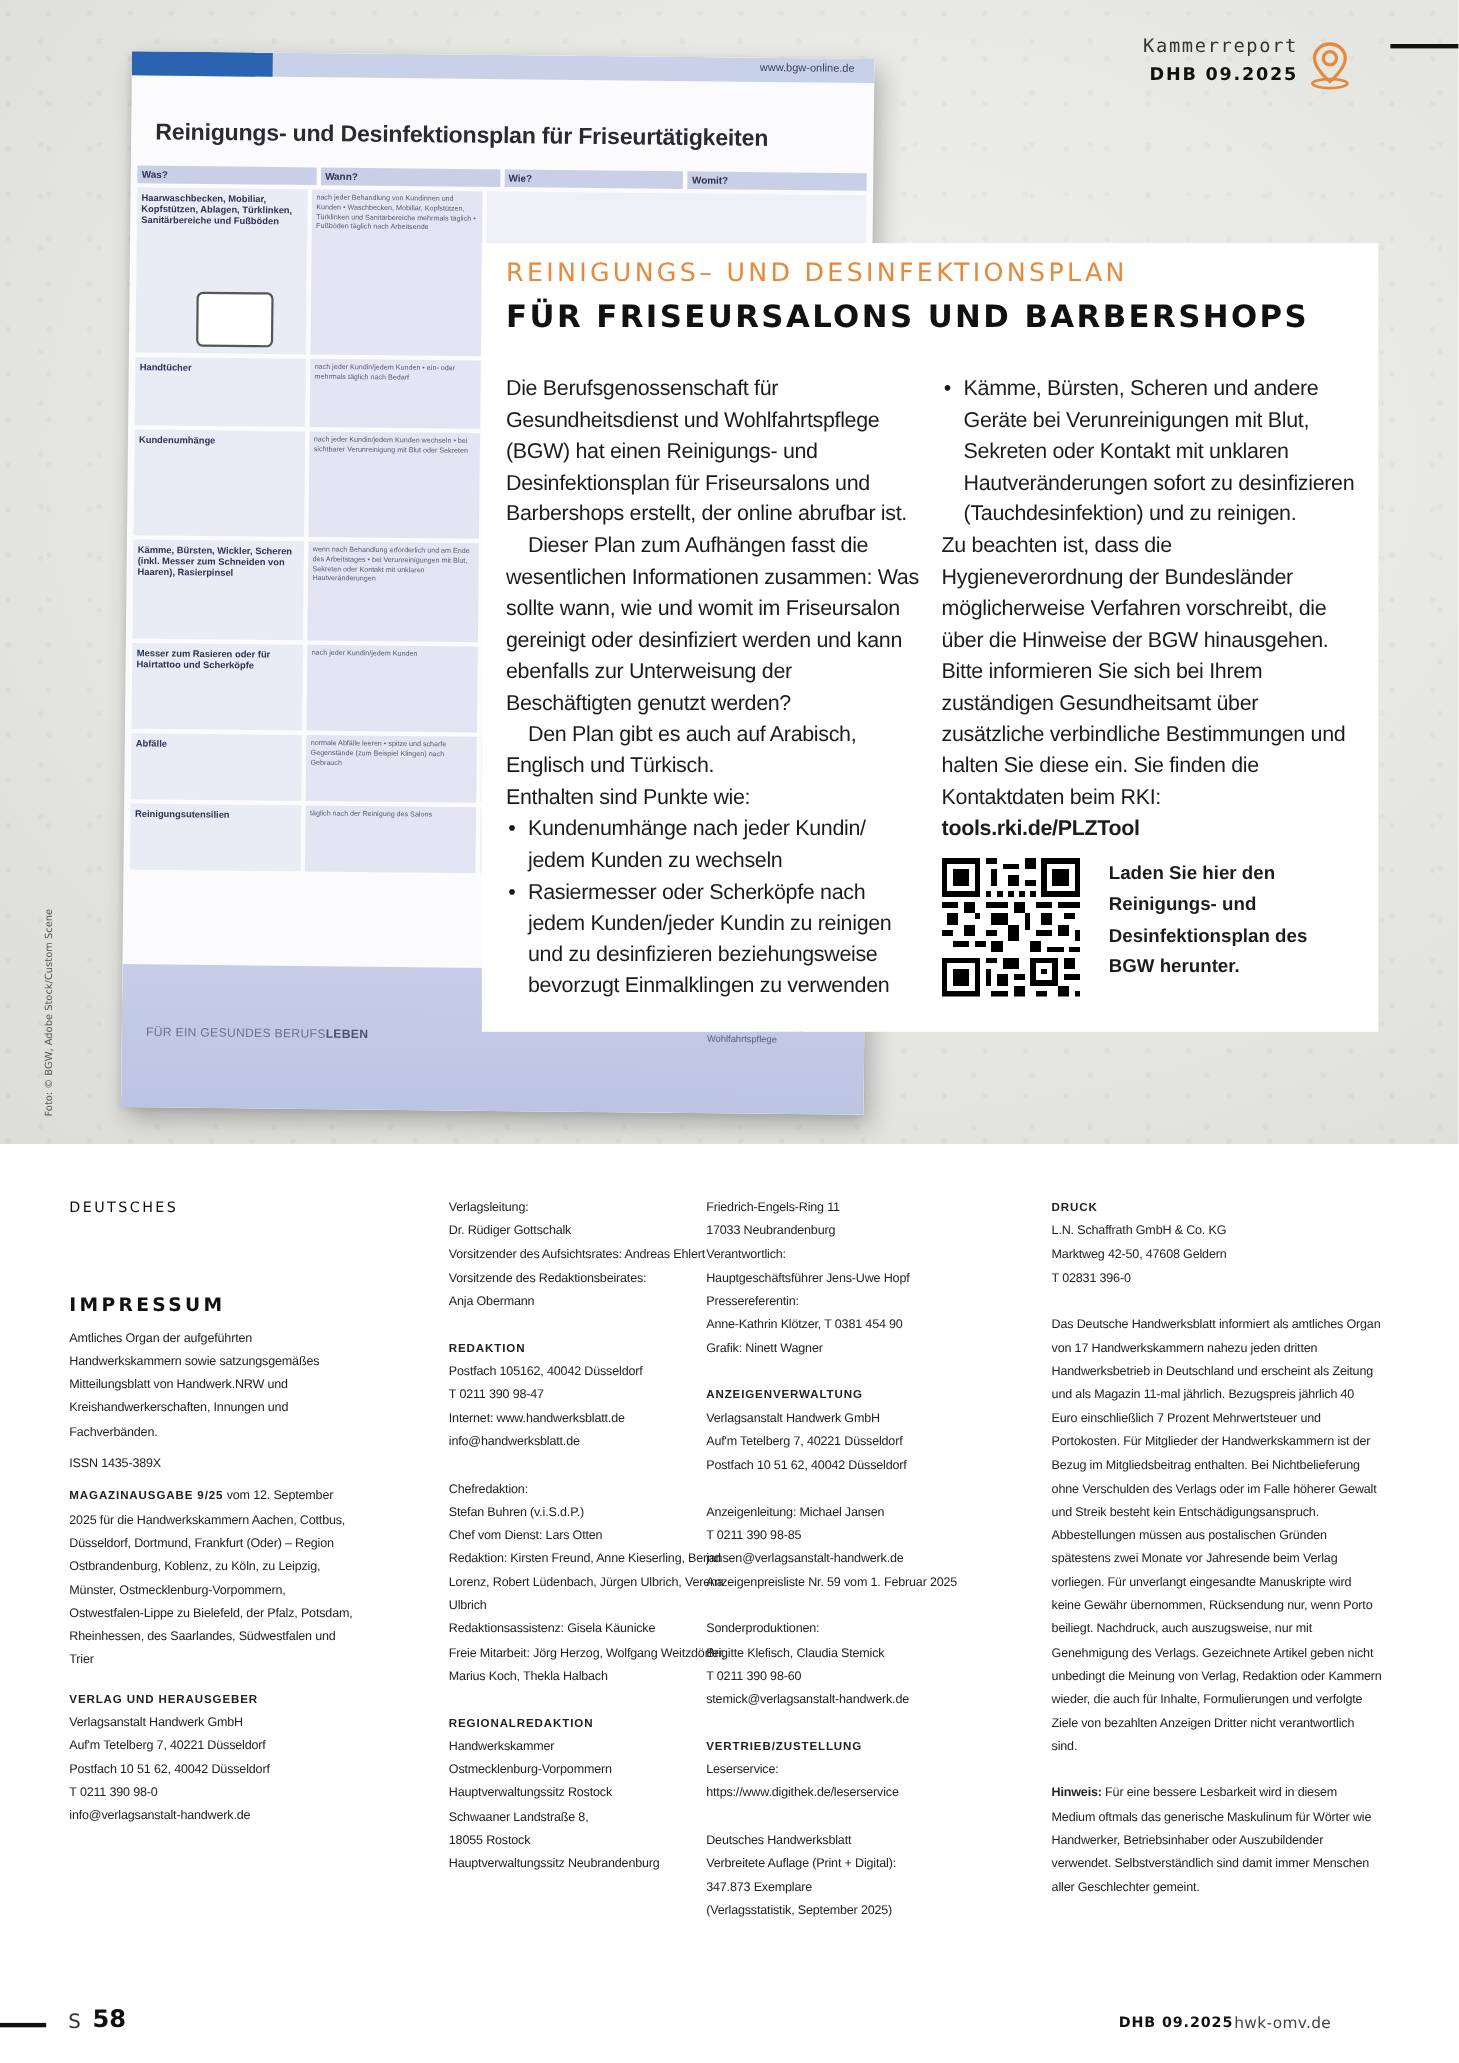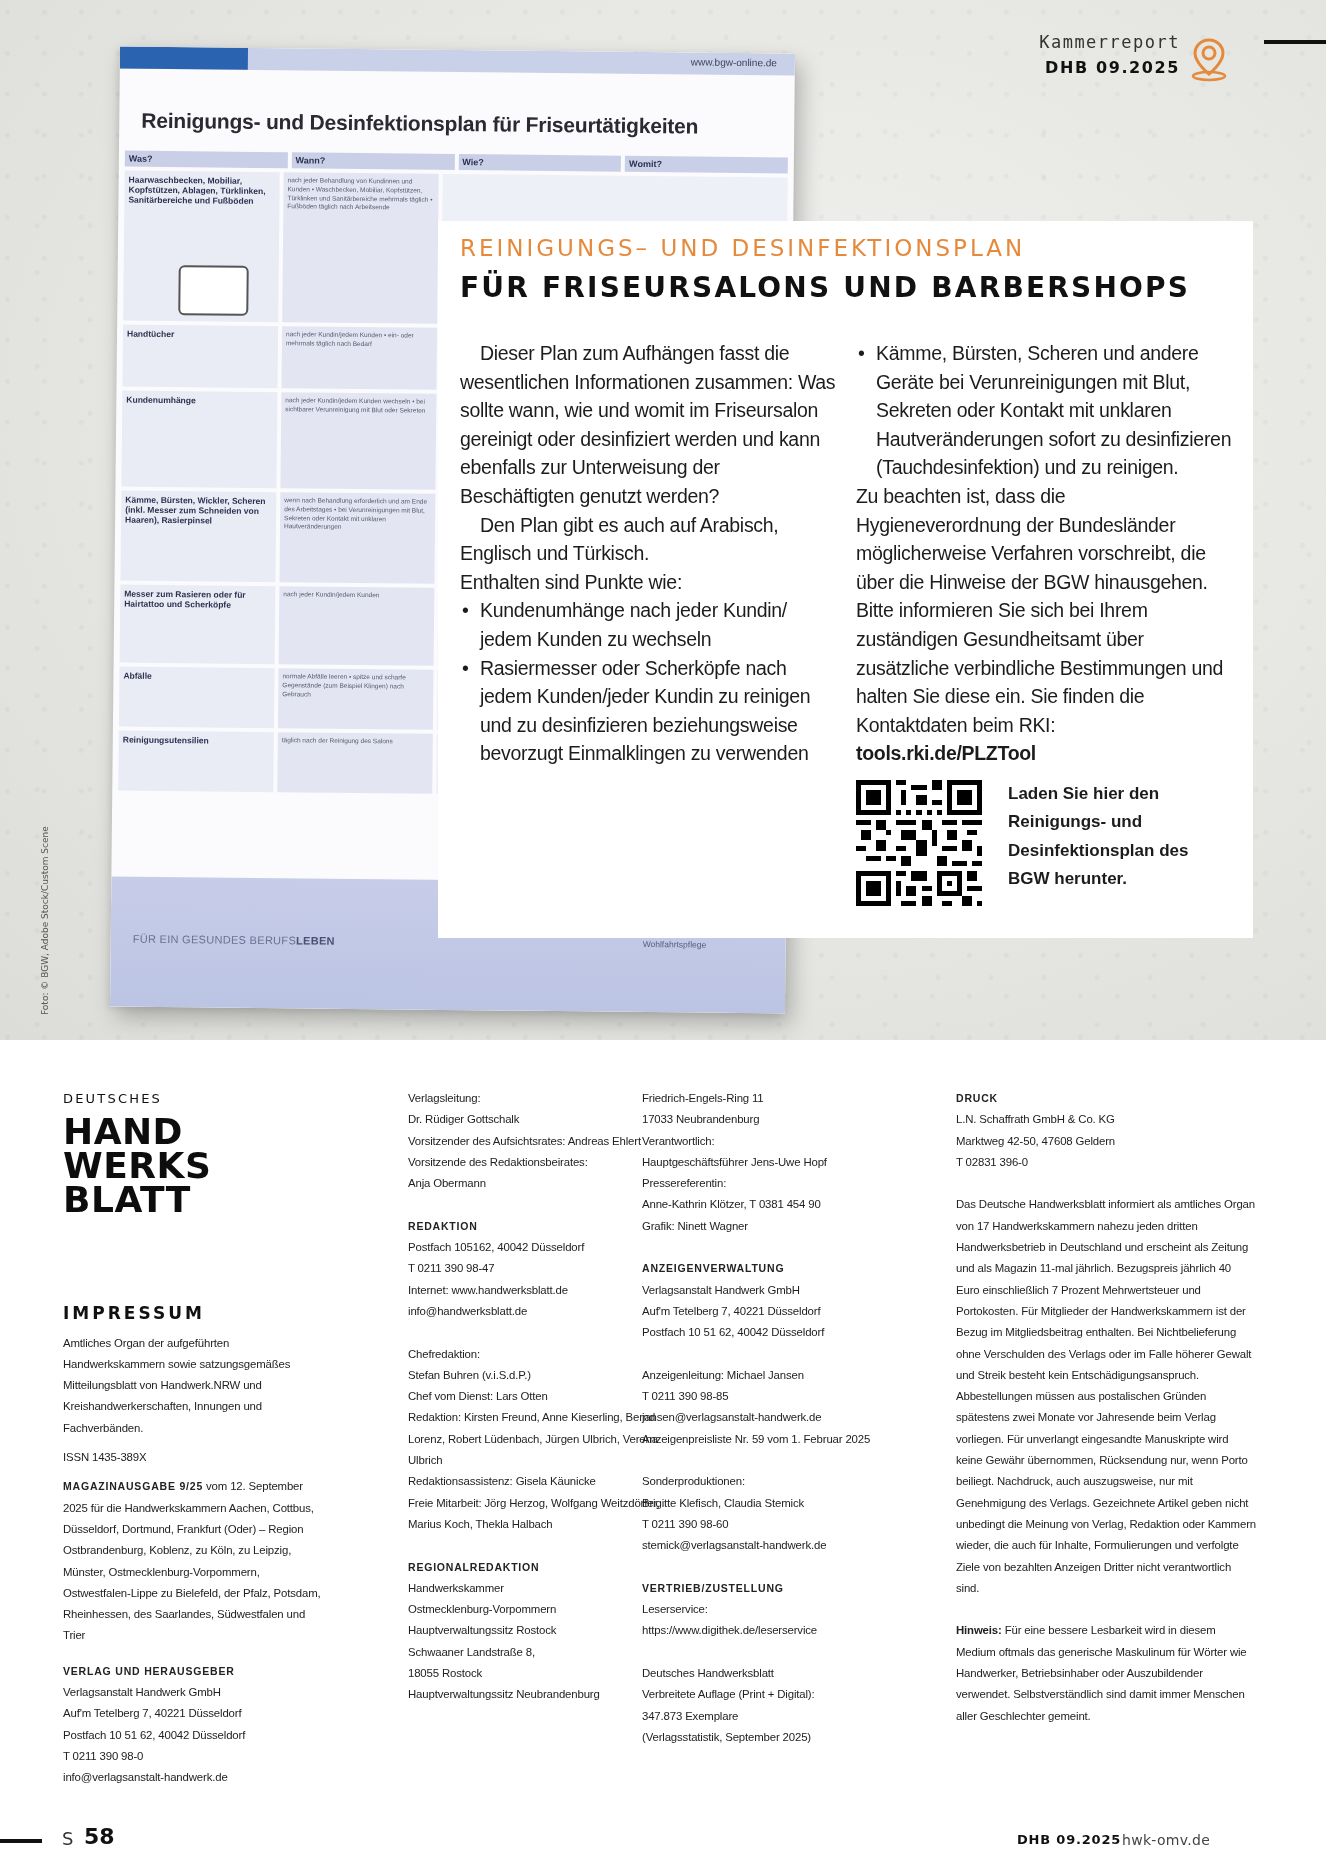--- a/index.html
+++ b/index.html
@@ -82,21 +82,21 @@
   .imp { position: absolute; left: 0; top: 1040px; width: 1284px; height: 780px; background: #fff; }
   .imp-col { position: absolute; top: 52px; font-family: "Liberation Sans", sans-serif; font-size: 11.4px; line-height: 21.3px; color: #222; letter-spacing: -0.15px; }
   .imp-col .h { font-weight: bold; letter-spacing: 0.8px; font-size: 10.5px; }
   .imp-col .gap { height: 21.3px; }
   .imp-col1 { left: 63px; width: 260px; top: 48px; }
   .imp-col2 { left: 360px; width: 270px; top: 48px; margin-left: 48px; }
   .imp-col3 { left: 642px; width: 270px; top: 48px; }
   .imp-col4 { left: 956px; width: 300px; top: 48px; }
   .logo-deutsches { font-family: "DejaVu Sans", sans-serif; font-size: 13px; letter-spacing: 2.2px; color: #111; }
   .logo-big { font-family: "DejaVu Sans", sans-serif; font-weight: bold; font-size: 36px; line-height: 34px; letter-spacing: 0.5px; color: #0d0d0d; margin-top: 6px; }
-  .imp-title { font-family: "DejaVu Sans", sans-serif; font-weight: bold; font-size: 17px; letter-spacing: 3px; margin-top: 86px; margin-bottom: 8px; color: #111; }
+  .imp-title { font-family: "DejaVu Sans", sans-serif; font-weight: bold; font-size: 17px; letter-spacing: 3px; margin-top: 68px; margin-bottom: 8px; color: #111; }
   .imp-col1 .txt { font-size: 11.4px; line-height: 21.3px; }
   .imp-col1 .para { margin-bottom: 8px; }
 
   
   .footer { position: absolute; left: 0; top: 1820px; width: 1326px; height: 55px; }
   .foot-line { position: absolute; left: 0; top: 19px; width: 42px; height: 4px; background: #111; }
   .foot-s { position: absolute; left: 62px; top: 8px; font-family: "DejaVu Sans", sans-serif; font-size: 18px; color: #333; }
   .foot-num { position: absolute; left: 84px; top: 4px; font-family: "DejaVu Sans", sans-serif; font-size: 22px; font-weight: bold; color: #111; }
   .foot-issue { position: absolute; left: 1017px; top: 12px; font-family: "DejaVu Sans", sans-serif; font-size: 13px; font-weight: bold; letter-spacing: 0.8px; color: #111; }
   .foot-site { position: absolute; left: 1122px; top: 12px; font-family: "DejaVu Sans", sans-serif; font-size: 14px; color: #444; letter-spacing: 0.3px; }
@@ -178,20 +178,21 @@
   </svg>
   <div class="hdr-line"></div>
 </div>
 
 <div class="card">
   <div class="kicker">REINIGUNGS– UND DESINFEKTIONSPLAN</div>
   <div class="headline">FÜR FRISEURSALONS UND BARBERSHOPS</div>
 
   <div class="cols">
     <div class="col">
+      <p>Die Berufsgenossenschaft für Gesundheitsdienst und Wohlfahrtspflege (BGW) hat einen Reinigungs- und Desinfektionsplan für Friseursalons und Barbershops erstellt, der online abrufbar ist.</p>
       <p class="indent">Dieser Plan zum Aufhängen fasst die wesentlichen Informationen zusammen: Was sollte wann, wie und womit im Friseursalon gereinigt oder desinfiziert werden und kann ebenfalls zur Unterweisung der Beschäftigten genutzt werden?</p>
       <p class="indent">Den Plan gibt es auch auf Arabisch, Englisch und Türkisch.</p>
       <p>Enthalten sind Punkte wie:</p>
       <ul>
         <li>Kundenumhänge nach jeder Kundin/ jedem Kunden zu wechseln</li>
         <li>Rasiermesser oder Scherköpfe nach jedem Kunden/jeder Kundin zu reinigen und zu desinfizieren beziehungsweise bevorzugt Einmalklingen zu verwenden</li>
       </ul>
     </div>
     <div class="col">
       <ul>
@@ -269,25 +270,20 @@
         </svg>
         <div class="qr-text">Laden Sie hier den Reinigungs- und Desinfektionsplan des BGW herunter.</div>
       </div>
     </div>
   </div>
 </div>
 
 <div class="imp">
   <div class="imp-col imp-col1">
     <div class="logo-deutsches">DEUTSCHES</div>
-    <div class="logo-big">
-      <div>HAND</div>
-      <div>WERKS</div>
-      <div>BLATT</div>
-    </div>
     <div class="imp-title">IMPRESSUM</div>
     <div class="txt para">Amtliches Organ der aufgeführten Handwerkskammern sowie satzungsgemäßes Mitteilungsblatt von Handwerk.NRW und Kreishandwerkerschaften, Innungen und Fachverbänden.</div>
     <div class="txt para">ISSN 1435-389X</div>
     <div class="txt para"><span class="h">MAGAZINAUSGABE 9/25</span><span> vom 12. September 2025 für die Handwerkskammern Aachen, Cottbus, Düsseldorf, Dortmund, Frankfurt (Oder) – Region Ostbrandenburg, Koblenz, zu Köln, zu Leipzig, Münster, Ostmecklenburg-Vorpommern, Ostwestfalen-Lippe zu Bielefeld, der Pfalz, Potsdam, Rheinhessen, des Saarlandes, Südwestfalen und Trier</span></div>
     <div class="gap" style="height:6px"></div>
     <div class="h">VERLAG UND HERAUSGEBER</div>
     <div>Verlagsanstalt Handwerk GmbH</div>
     <div>Auf'm Tetelberg 7, 40221 Düsseldorf</div>
     <div>Postfach 10 51 62, 40042 Düsseldorf</div>
     <div>T 0211 390 98-0</div>

